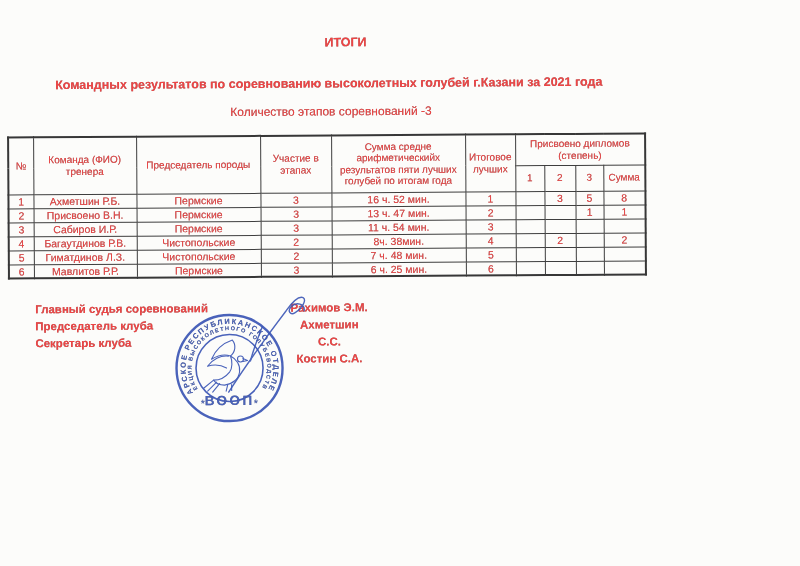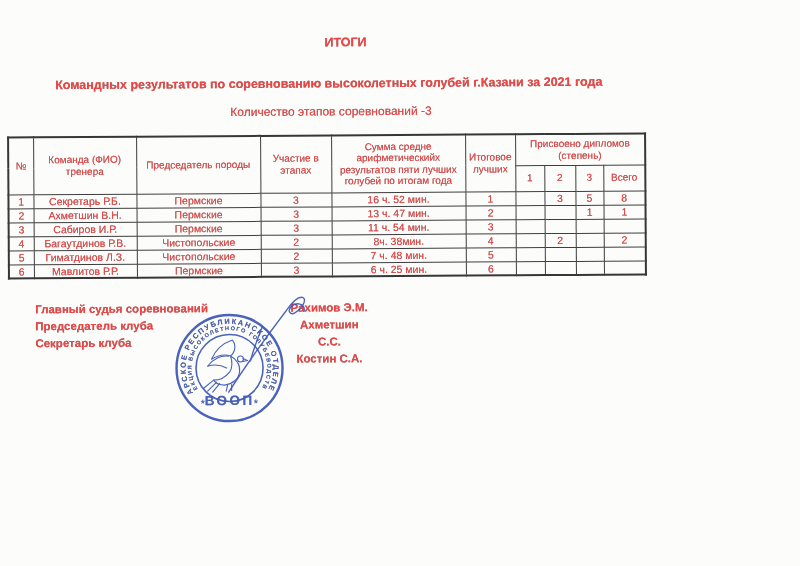--- a/index.html
+++ b/index.html
@@ -73,39 +73,39 @@
           <th rowspan="2">Председатель породы</th>
           <th rowspan="2">Участие в этапах</th>
           <th rowspan="2" class="sum-head">Сумма средне арифметическийх результатов пяти лучших голубей по итогам года</th>
           <th rowspan="2">Итоговое лучших</th>
           <th colspan="4">Присвоено дипломов (степень)</th>
         </tr>
         <tr class="h2">
           <th>1</th>
           <th>2</th>
           <th>3</th>
-          <th>Всего</th>
+          <th>Сумма</th>
         </tr>
       </thead>
       <tbody>
           <tr>
         <td>1</td>
-        <td class="al">Секретарь Р.Б.</td>
+        <td class="al">Ахметшин Р.Б.</td>
         <td>Пермские</td>
         <td>3</td>
         <td>16 ч. 52 мин.</td>
         <td>1</td>
         <td></td>
         <td>3</td>
         <td>5</td>
         <td>8</td>
       </tr>
           <tr>
         <td>2</td>
-        <td class="al">Ахметшин В.Н.</td>
+        <td class="al">Присвоено В.Н.</td>
         <td>Пермские</td>
         <td>3</td>
         <td>13 ч. 47 мин.</td>
         <td>2</td>
         <td></td>
         <td></td>
         <td>1</td>
         <td>1</td>
       </tr>
           <tr>

